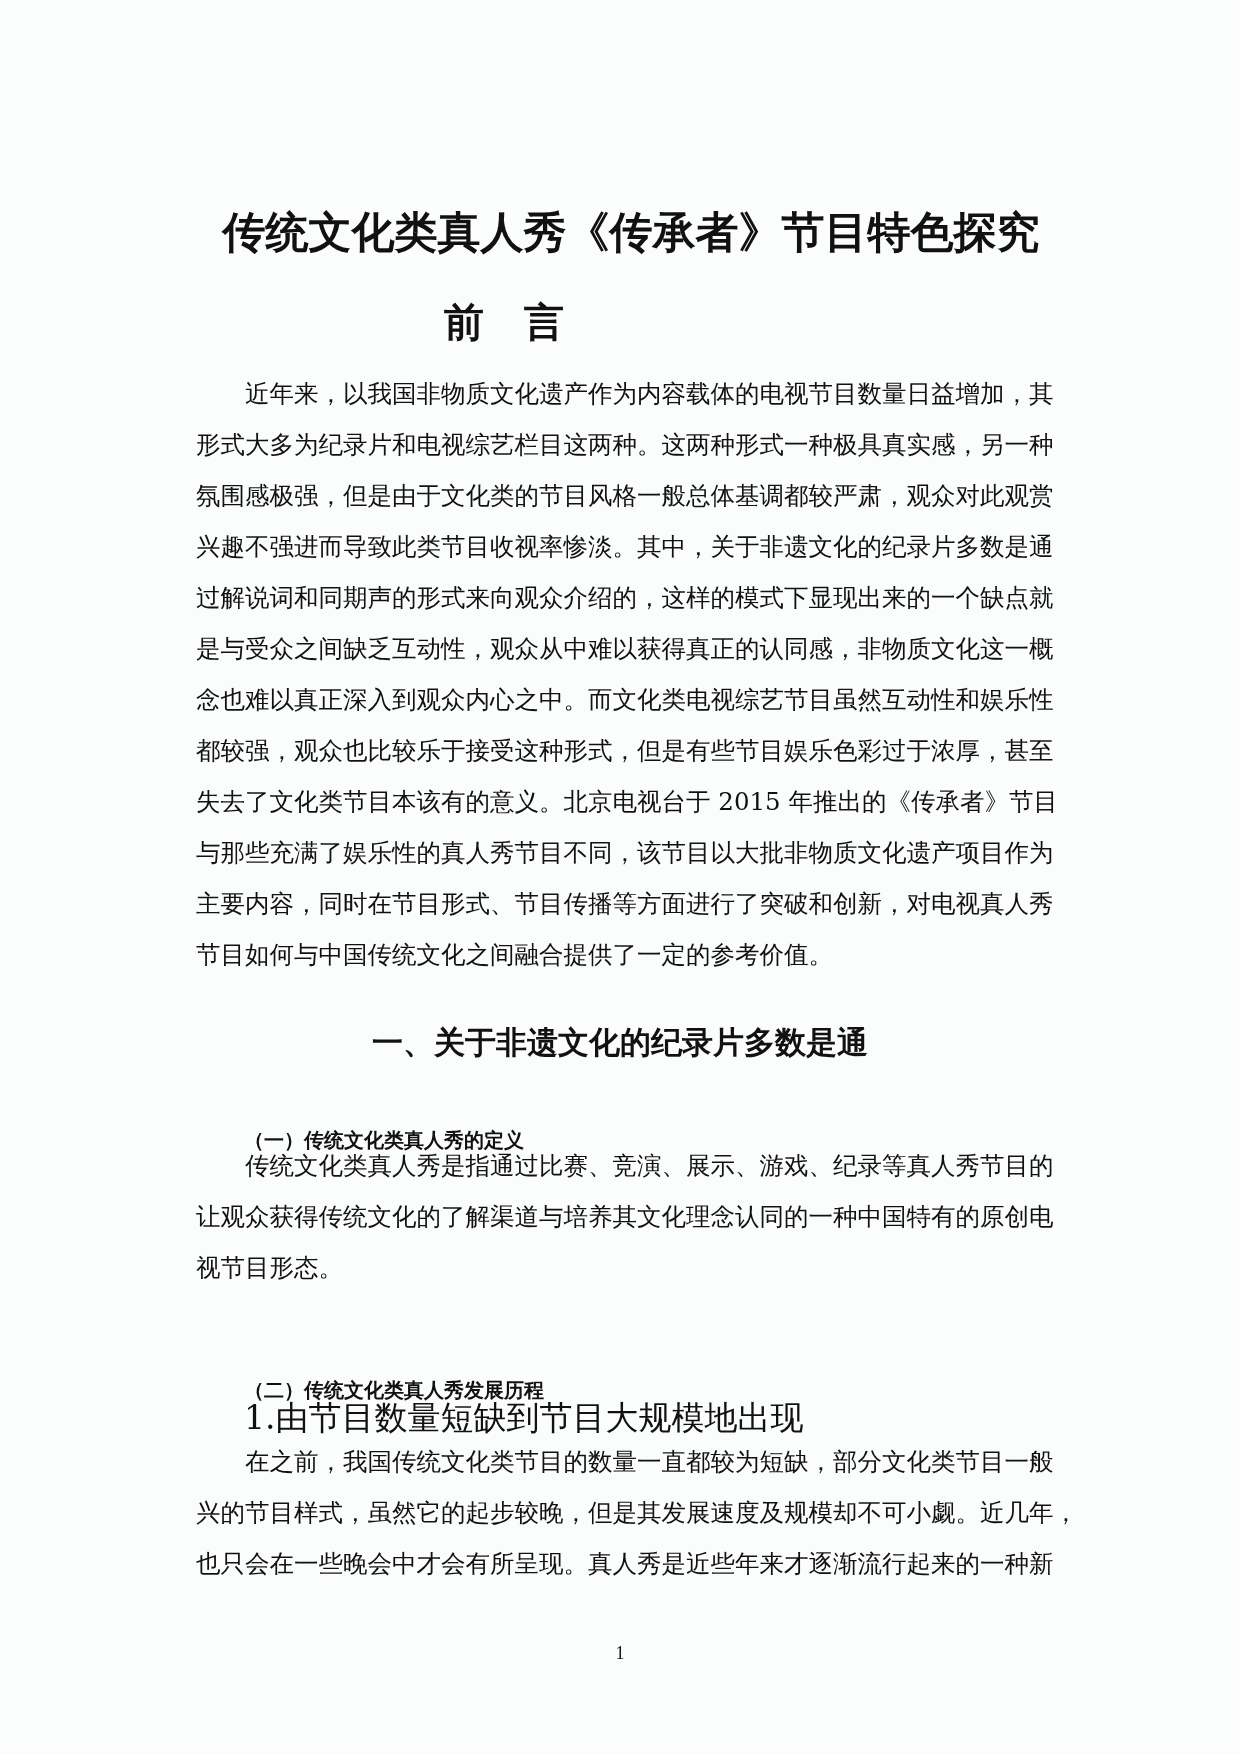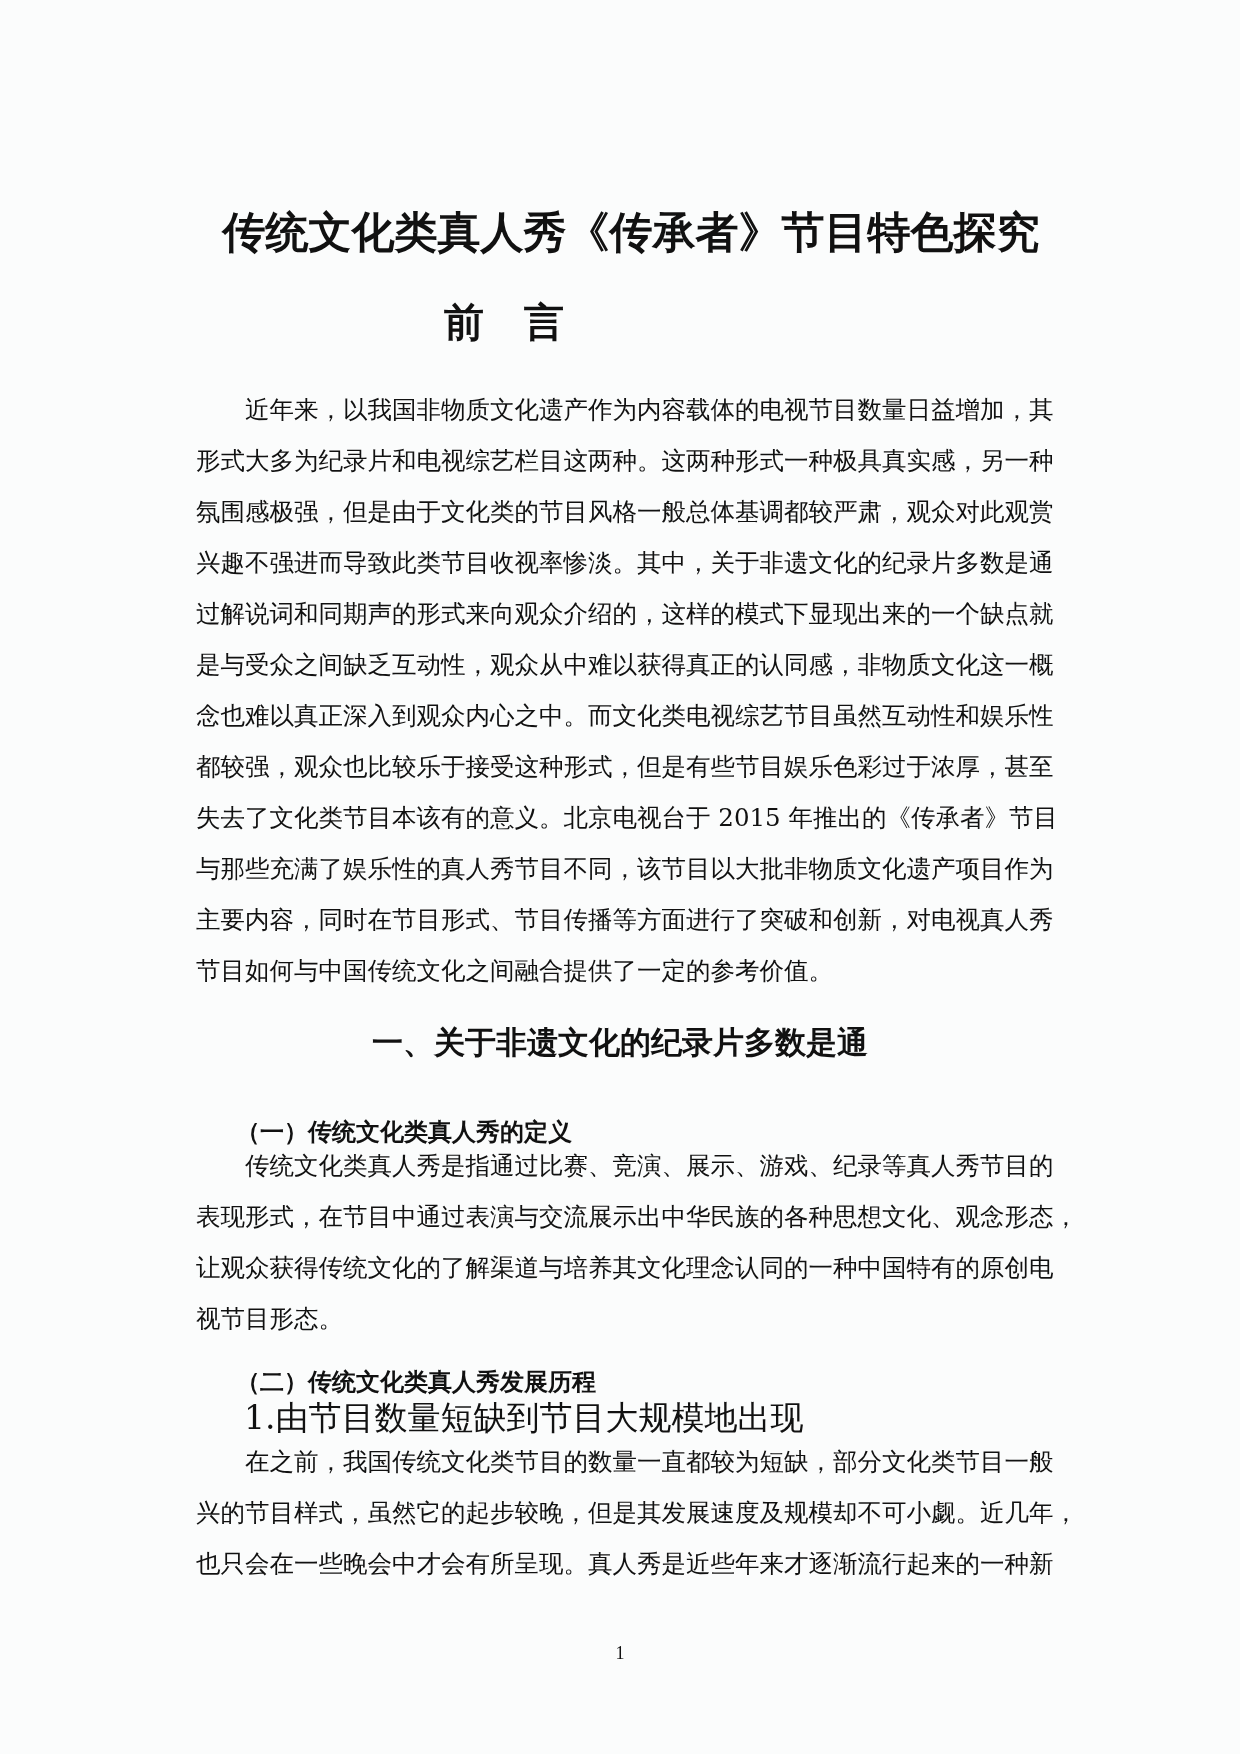--- a/index.html
+++ b/index.html
@@ -71,23 +71,23 @@
       font-weight: bold;
       font-size: 31px;
       line-height: 48px;
       margin: 0;
     }
     .h2 {
       position: absolute;
       left: 228px;
       font-family: "DejaVu Sans", "Liberation Sans", sans-serif;
       font-weight: bold;
-      font-size: 24px;
+      font-size: 20px;
       line-height: 40px;
-      margin: 8px;
+      margin: 16px;
     }
     .sub {
       position: absolute;
       left: 244px;
       font-size: 33px;
       line-height: 40px;
       margin: 0;
       white-space: nowrap;
     }
     .page-number {
@@ -102,42 +102,41 @@
   </style>
 </head>
 <body>
 
 <div class="page">
 
   <h1 class="title">传统文化类真人秀《传承者》节目特色探究</h1>
 
   <h2 class="preface-heading"><span>前</span><span class="gap"></span><span>言</span></h2>
 
-  <div class="body-block" style="top:384px;">
+  <div class="body-block" style="top:368px;">
     <span class="line indent">近年来，以我国非物质文化遗产作为内容载体的电视节目数量日益增加，其</span>
     <span class="line">形式大多为纪录片和电视综艺栏目这两种。这两种形式一种极具真实感，另一种</span>
     <span class="line">氛围感极强，但是由于文化类的节目风格一般总体基调都较严肃，观众对此观赏</span>
     <span class="line">兴趣不强进而导致此类节目收视率惨淡。其中，关于非遗文化的纪录片多数是通</span>
     <span class="line">过解说词和同期声的形式来向观众介绍的，这样的模式下显现出来的一个缺点就</span>
     <span class="line">是与受众之间缺乏互动性，观众从中难以获得真正的认同感，非物质文化这一概</span>
     <span class="line">念也难以真正深入到观众内心之中。而文化类电视综艺节目虽然互动性和娱乐性</span>
     <span class="line">都较强，观众也比较乐于接受这种形式，但是有些节目娱乐色彩过于浓厚，甚至</span>
     <span class="line">失去了文化类节目本该有的意义。北京电视台于 2015 年推出的《传承者》节目</span>
     <span class="line">与那些充满了娱乐性的真人秀节目不同，该节目以大批非物质文化遗产项目作为</span>
     <span class="line">主要内容，同时在节目形式、节目传播等方面进行了突破和创新，对电视真人秀</span>
     <span class="line">节目如何与中国传统文化之间融合提供了一定的参考价值。</span>
   </div>
 
   <h2 class="h1">一、关于非遗文化的纪录片多数是通</h2>
 
   <h3 class="h2" style="top:1104px; left:228px;">（一）传统文化类真人秀的定义</h3>
 
   <div class="body-block" style="top:1140px;">
     <span class="line indent">传统文化类真人秀是指通过比赛、竞演、展示、游戏、纪录等真人秀节目的</span>
-    <span class="line">表现形式，在节目中通过表演与交流展示出中华民族的各种思想文化、观念形态，</span>
     <span class="line">让观众获得传统文化的了解渠道与培养其文化理念认同的一种中国特有的原创电</span>
     <span class="line">视节目形态。</span>
   </div>
 
   <h3 class="h2" style="top:1354px; left:228px;text-align:center;">（二）传统文化类真人秀发展历程</h3>
 
   <p class="sub" style="top:1398px;">1.由节目数量短缺到节目大规模地出现</p>
 
   <div class="body-block" style="top:1436px;">
     <span class="line indent">在之前，我国传统文化类节目的数量一直都较为短缺，部分文化类节目一般</span>

